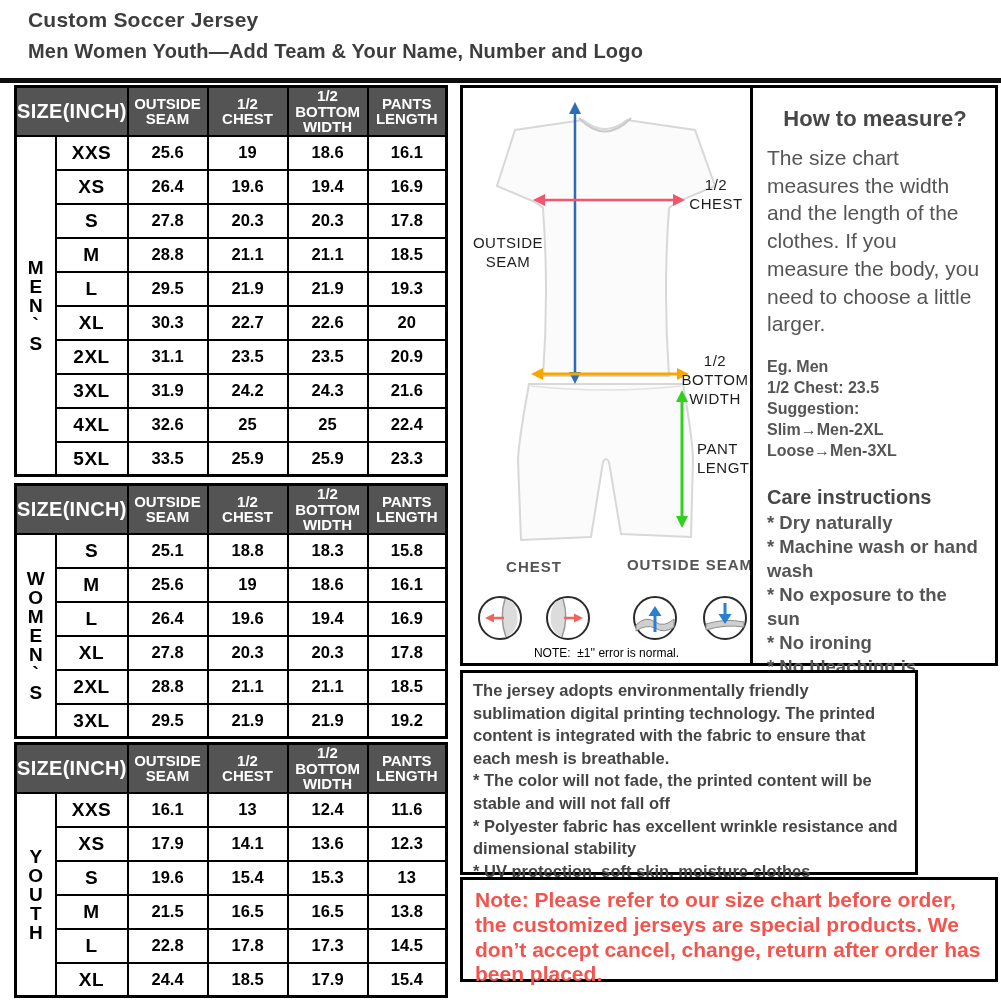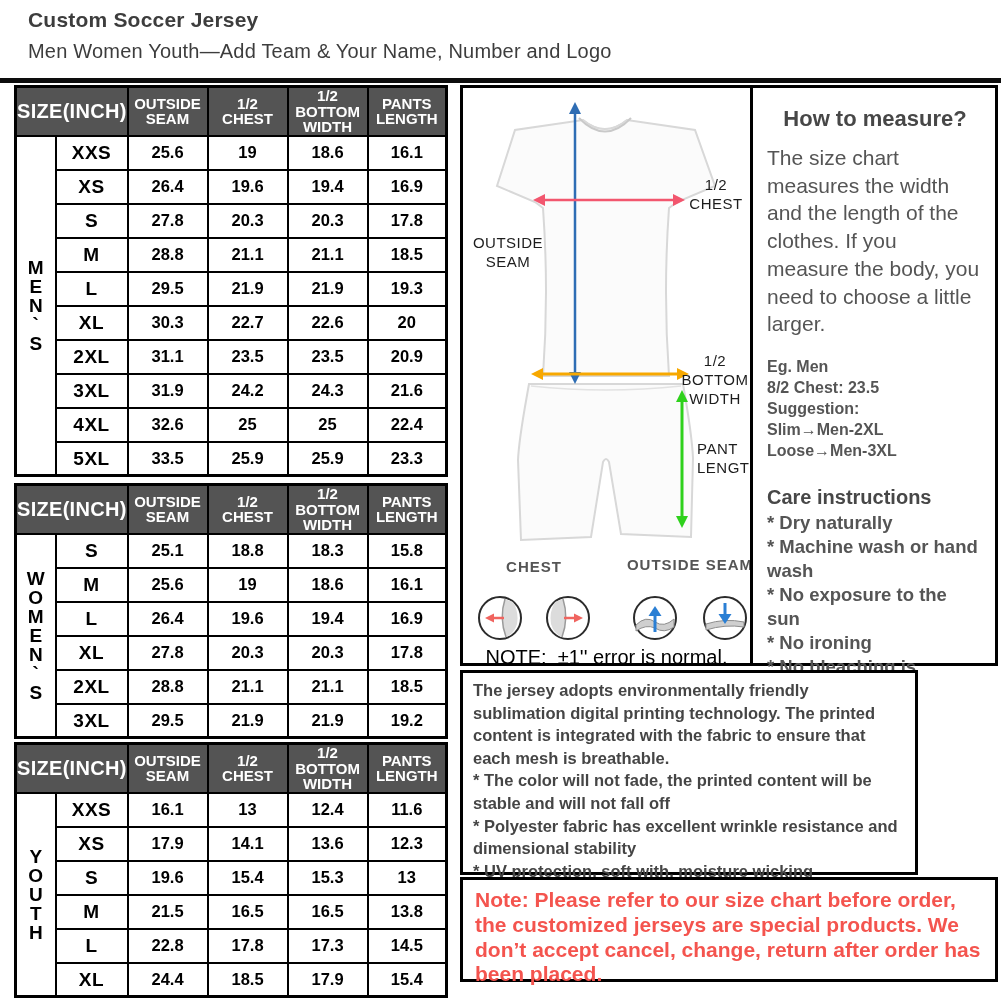--- a/index.html
+++ b/index.html
@@ -1,21 +1,21 @@
 <!DOCTYPE html>
 <html><head>
 <meta charset="utf-8">
 <style>
   html,body{margin:0;padding:0;}
   body{
     position:relative;width:1001px;height:1001px;background:#ffffff;
     font-family:"Liberation Sans",sans-serif;overflow:hidden;color:#222;
   }
   .page-title{position:absolute;left:28px;top:8px;font-size:21px;font-weight:700;color:#3d3d3d;letter-spacing:.2px;}
-  .page-subtitle{position:absolute;left:28px;top:40px;font-size:20px;font-weight:400;color:#3d3d3d;letter-spacing:.2px;}
+  .page-subtitle{position:absolute;left:28px;top:40px;font-size:20px;font-weight:700;color:#3d3d3d;letter-spacing:.2px;}
   .top-rule{position:absolute;left:0;top:78px;width:1001px;height:5px;background:#0d0d0d;}
 
   
   .size-table{position:absolute;left:14px;width:431px;border-collapse:collapse;table-layout:fixed;background:#fff;border:3px solid #000;}
   .t-men{top:85px}.t-women{top:483px}.t-youth{top:742px}
   .size-table th,.size-table td{border:2px solid #000;padding:0;text-align:center;}
   .size-table thead th{background:#545454;color:#fff;font-weight:700;}
   .size-table thead tr{height:46px;}
   th.size-inch{font-size:20px;letter-spacing:.3px;}
   th.colhead{font-size:15px;line-height:1.04;white-space:pre-line;}
@@ -30,21 +30,21 @@
   .dlabel{position:absolute;font-size:15px;line-height:1.25;color:#1d1d1d;white-space:pre-line;letter-spacing:.5px;}
   .lbl-outside-seam{left:8px;top:146px;width:74px;text-align:center;}
   .lbl-half-chest{left:220px;top:88px;width:66px;text-align:center;}
   .lbl-half-bottom{left:216px;top:264px;width:72px;text-align:center;}
   .lbl-pant-length{left:234px;top:352px;width:56px;text-align:left;}
   .caption{position:absolute;font-size:15px;font-weight:700;color:#555;letter-spacing:1px;text-align:center;}
   .cap-chest{left:21px;top:470px;width:100px;}
   .cap-outside-seam{left:157px;top:468px;width:140px;}
   .m-icon{position:absolute;top:506px;width:48px;height:48px;}
   .mi-1{left:13px}.mi-2{left:81px}.mi-3{left:168px}.mi-4{left:238px}
-  .diagram-note{position:absolute;left:0;top:558px;width:100%;text-align:center;font-size:20px;color:#000;white-space:pre-wrap;}
+  .diagram-note{position:absolute;left:0;top:558px;width:100%;text-align:center;font-size:12px;color:#000;white-space:pre-wrap;}
 
   
   .right-panel{position:absolute;left:750px;top:85px;width:248px;height:581px;border:3px solid #000;box-sizing:border-box;background:#fff;padding:8px 12px 8px 14px;}
   .htm-heading{font-size:22px;font-weight:700;color:#474747;text-align:center;margin:10px 0 12px 0;}
   .htm-body{font-size:21px;font-weight:400;color:#555;line-height:1.32;}
   .example{margin-top:18px;}
   .example div{font-size:16px;font-weight:700;color:#555;line-height:1.32;}
   .care-heading{font-size:20px;font-weight:700;color:#474747;margin-top:24px;margin-bottom:2px;}
   .care-list div{font-size:18.5px;font-weight:700;color:#555;line-height:1.3;}
 
@@ -387,37 +387,37 @@
   </svg>
 
   <div class="diagram-note">NOTE:  ±1'' error is normal.</div>
 </div>
 
 <div class="right-panel">
   <div class="htm-heading">How to measure?</div>
   <div class="htm-body">The size chart measures the width and the length of the clothes.  If you measure the body, you need to choose a little larger.</div>
   <div class="example">
     <div>Eg. Men</div>
-    <div>8/2 Chest: 23.5</div>
+    <div>1/2 Chest: 23.5</div>
     <div>Suggestion:</div>
     <div>Slim→Men-2XL</div>
     <div>Loose→Men-3XL</div>
   </div>
   <div class="care-heading">Care instructions</div>
   <div class="care-list">
     <div>* Dry naturally</div>
     <div>* Machine wash or hand wash</div>
     <div>* No exposure to the sun</div>
     <div>* No ironing</div>
     <div>* No bleaching is allowed</div>
   </div>
 </div>
 
 <div class="fabric-box">
   <div>The jersey adopts environmentally friendly sublimation digital printing technology. The printed content is integrated with the fabric to ensure that each mesh is breathable.</div>
   <div>* The color will not fade, the printed content will be stable and will not fall off</div>
   <div>* Polyester fabric has excellent wrinkle resistance and dimensional stability</div>
-  <div>* UV protection, soft with, moisture wicking</div>
+  <div>* UV protection, soft skin, moisture clothes</div>
 </div>
 
 <div class="order-note">
   <span>Note: Please refer to our size chart before order, the customized jerseys are special products. We don’t accept cancel, change, return after order has been placed.</span>
 </div>
 
 </body></html>

